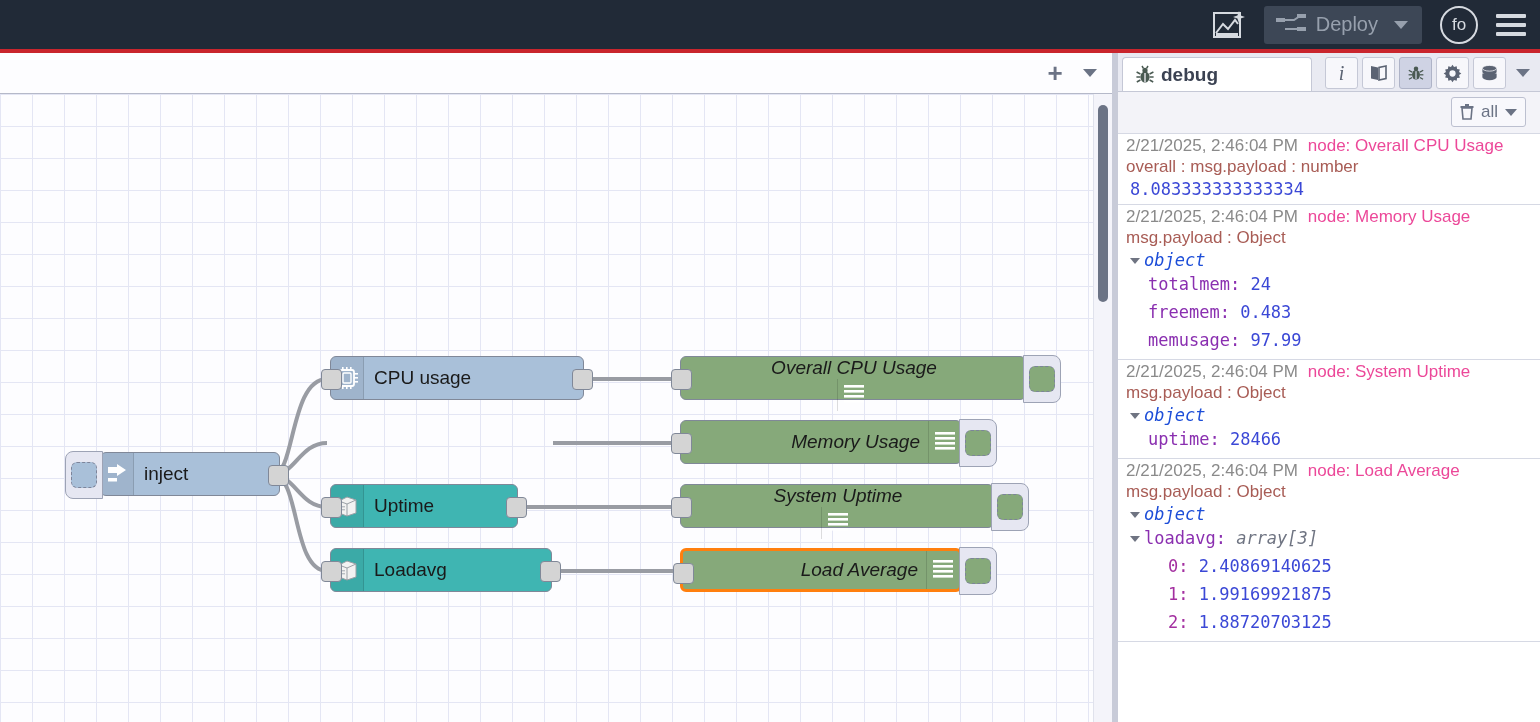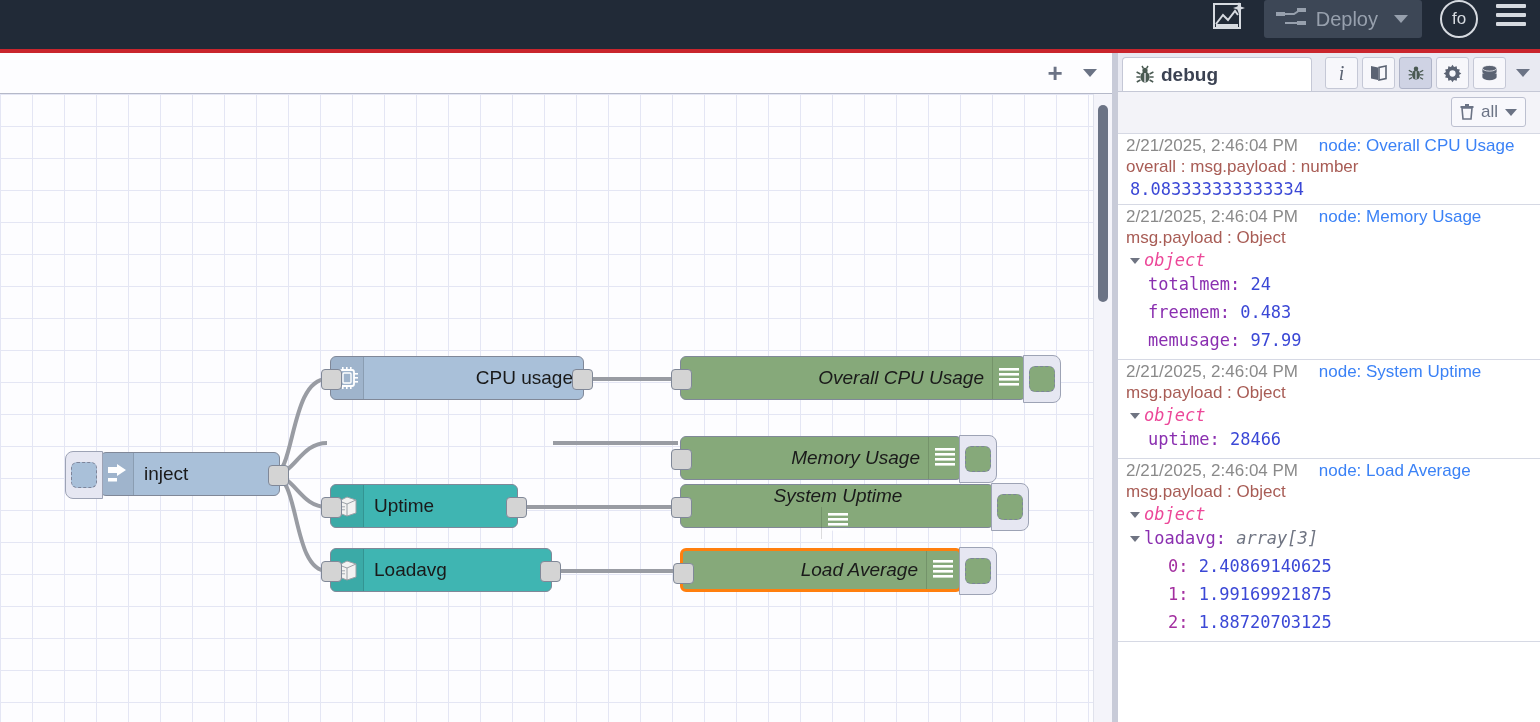--- a/index.html
+++ b/index.html
@@ -10,21 +10,21 @@
     -webkit-font-smoothing:antialiased;
   }
   .app{position:relative;width:1540px;height:722px;}
 
   
   .header{
     position:absolute;left:0;top:0;width:1540px;height:53px;
     background:#212a37;border-bottom:4px solid #c9252d;
     box-sizing:border-box;
   }
-  .hdr-right{position:absolute;right:14px;top:0;height:49px;display:flex;align-items:flex-start;gap:18px;}
+  .hdr-right{position:absolute;right:14px;top:0;height:49px;display:flex;align-items:center;gap:18px;}
   .icon-btn{display:flex;align-items:center;justify-content:center;cursor:pointer;}
   .deploy-btn{
     display:flex;align-items:center;gap:10px;
     background:#3d4756;color:#97a0ad;
     height:38px;padding:0 14px 0 12px;border-radius:3px;
     font-size:20px;cursor:pointer;
   }
   .deploy-caret{width:0;height:0;border-left:7px solid transparent;border-right:7px solid transparent;border-top:8px solid #97a0ad;margin-left:6px;}
   .avatar{
     width:38px;height:38px;border-radius:50%;border:2px solid #d6dae0;
@@ -117,24 +117,24 @@
     display:flex;align-items:center;gap:7px;height:28px;padding:0 8px;
     border:1px solid #bcc0d0;border-radius:3px;background:#f8f8fc;color:#6b7385;
     font-size:17px;cursor:pointer;
   }
   .fcaret{width:0;height:0;border-left:6px solid transparent;border-right:6px solid transparent;border-top:7px solid #6b7385;}
 
   .dbg-list{position:absolute;left:0;top:80px;right:0;bottom:0;overflow:hidden;background:#fff;border-top:1px solid #d6d9e4;}
   .dbg-msg{padding:2px 8px 5px 8px;border-bottom:1px solid #d6d9e4;background:#fff;font-size:17px;}
   .dbg-head{white-space:nowrap;}
   .dbg-time{color:#8a8a8a;}
-  .dbg-node{color:#3b82f6;margin-left:16px;}
+  .dbg-node{color:#ec4899;margin-left:5px;}
   .dbg-topic{color:#a85c55;line-height:1.35;}
   .dbg-val{color:#3b48d6;font-family:"DejaVu Sans Mono",monospace;font-size:17px;padding-left:4px;}
-  .dbg-obj{color:#ec4899;font-style:italic;font-family:"DejaVu Sans Mono",monospace;font-size:17px;padding-left:4px;}
+  .dbg-obj{color:#1d4ed8;font-style:italic;font-family:"DejaVu Sans Mono",monospace;font-size:17px;padding-left:4px;}
   .tri{display:inline-block;width:0;height:0;border-left:5px solid transparent;border-right:5px solid transparent;border-top:6px solid #6f7482;margin-right:4px;vertical-align:middle;cursor:pointer;}
   .prop{font-family:"DejaVu Sans Mono",monospace;font-size:17px;padding-left:22px;line-height:1.65;}
   .pkey{color:#8a2fb0;}
   .pkey.idx{color:#a32fa0;}
   .pval{color:#3b48d6;}
   .pval.meta{color:#6f7482;font-style:italic;}
   .arow{padding-left:4px;}
 </style>
 </head>
 <body>
@@ -214,21 +214,21 @@
             <path d="M2 3 h9 v-3 l9 6 -9 6 v-3 h-9 z" fill="#fff"></path>
             <rect x="2" y="14" width="9" height="3.5" fill="#fff"></rect>
           </svg>
         </div>
         <div class="nlabel">inject</div>
         <div class="port out"></div>
       </div>
     </div>
 
     <div class="node" style="left:330px;top:262px;width:254px;">
-      <div class="nbody" style="background:#a9c0d9;text-align:right;">
+      <div class="nbody" style="background:#a9c0d9;">
         <div class="port in"></div>
         <div class="nicon">
           <svg width="24" height="24" viewBox="0 0 24 24">
             <rect x="5" y="4" width="14" height="16" rx="2" fill="none" stroke="#fff" stroke-width="1.8"></rect>
             <rect x="8" y="7" width="8" height="10" rx="1" fill="none" stroke="#fff" stroke-width="1.4"></rect>
             <g fill="#fff">
               <rect x="7" y="1" width="1.6" height="3"></rect>
                 <rect x="11" y="1" width="1.6" height="3"></rect>
                 <rect x="15" y="1" width="1.6" height="3"></rect>
               <rect x="7" y="20" width="1.6" height="3"></rect>
@@ -277,41 +277,41 @@
             <rect x="6" y="12" width="4" height="1.4" fill="#b9bec3"></rect>
             <rect x="6" y="15" width="4" height="1.4" fill="#b9bec3"></rect>
           </svg>
         </div>
         <div class="nlabel">Loadavg</div>
         <div class="port out"></div>
       </div>
     </div>
 
     <div class="node" style="left:680px;top:262px;width:346px;">
-      <div class="nbody" style="background:#86a97a;">
+      <div class="nbody" style="background:#86a97a;flex-direction:column;">
         <div class="port in"></div>
         <div class="nlabel right">Overall CPU Usage</div>
         <div class="ndbgicon">
           <svg width="20" height="22" viewBox="0 0 20 22">
             <g fill="#fff">
                 <rect y="1" width="20" height="2.6"></rect>
                 <rect y="6" width="20" height="2.6"></rect>
                 <rect y="11" width="20" height="2.6"></rect>
                 <rect y="16" width="20" height="2.6"></rect>
               </g>
           </svg>
         </div>
         <div class="btn-tab" style="right:-36px;">
           <div class="btn-inner" style="background:#86a97a;"></div>
         </div>
       </div>
     </div>
 
     <div class="node" style="left:680px;top:326px;width:282px;">
-      <div class="nbody" style="background:#86a97a;margin-top:16px;">
+      <div class="nbody" style="background:#86a97a;">
         <div class="port in"></div>
         <div class="nlabel right">Memory Usage</div>
         <div class="ndbgicon">
           <svg width="20" height="22" viewBox="0 0 20 22">
             <g fill="#fff">
                 <rect y="1" width="20" height="2.6"></rect>
                 <rect y="6" width="20" height="2.6"></rect>
                 <rect y="11" width="20" height="2.6"></rect>
                 <rect y="16" width="20" height="2.6"></rect>
               </g>

